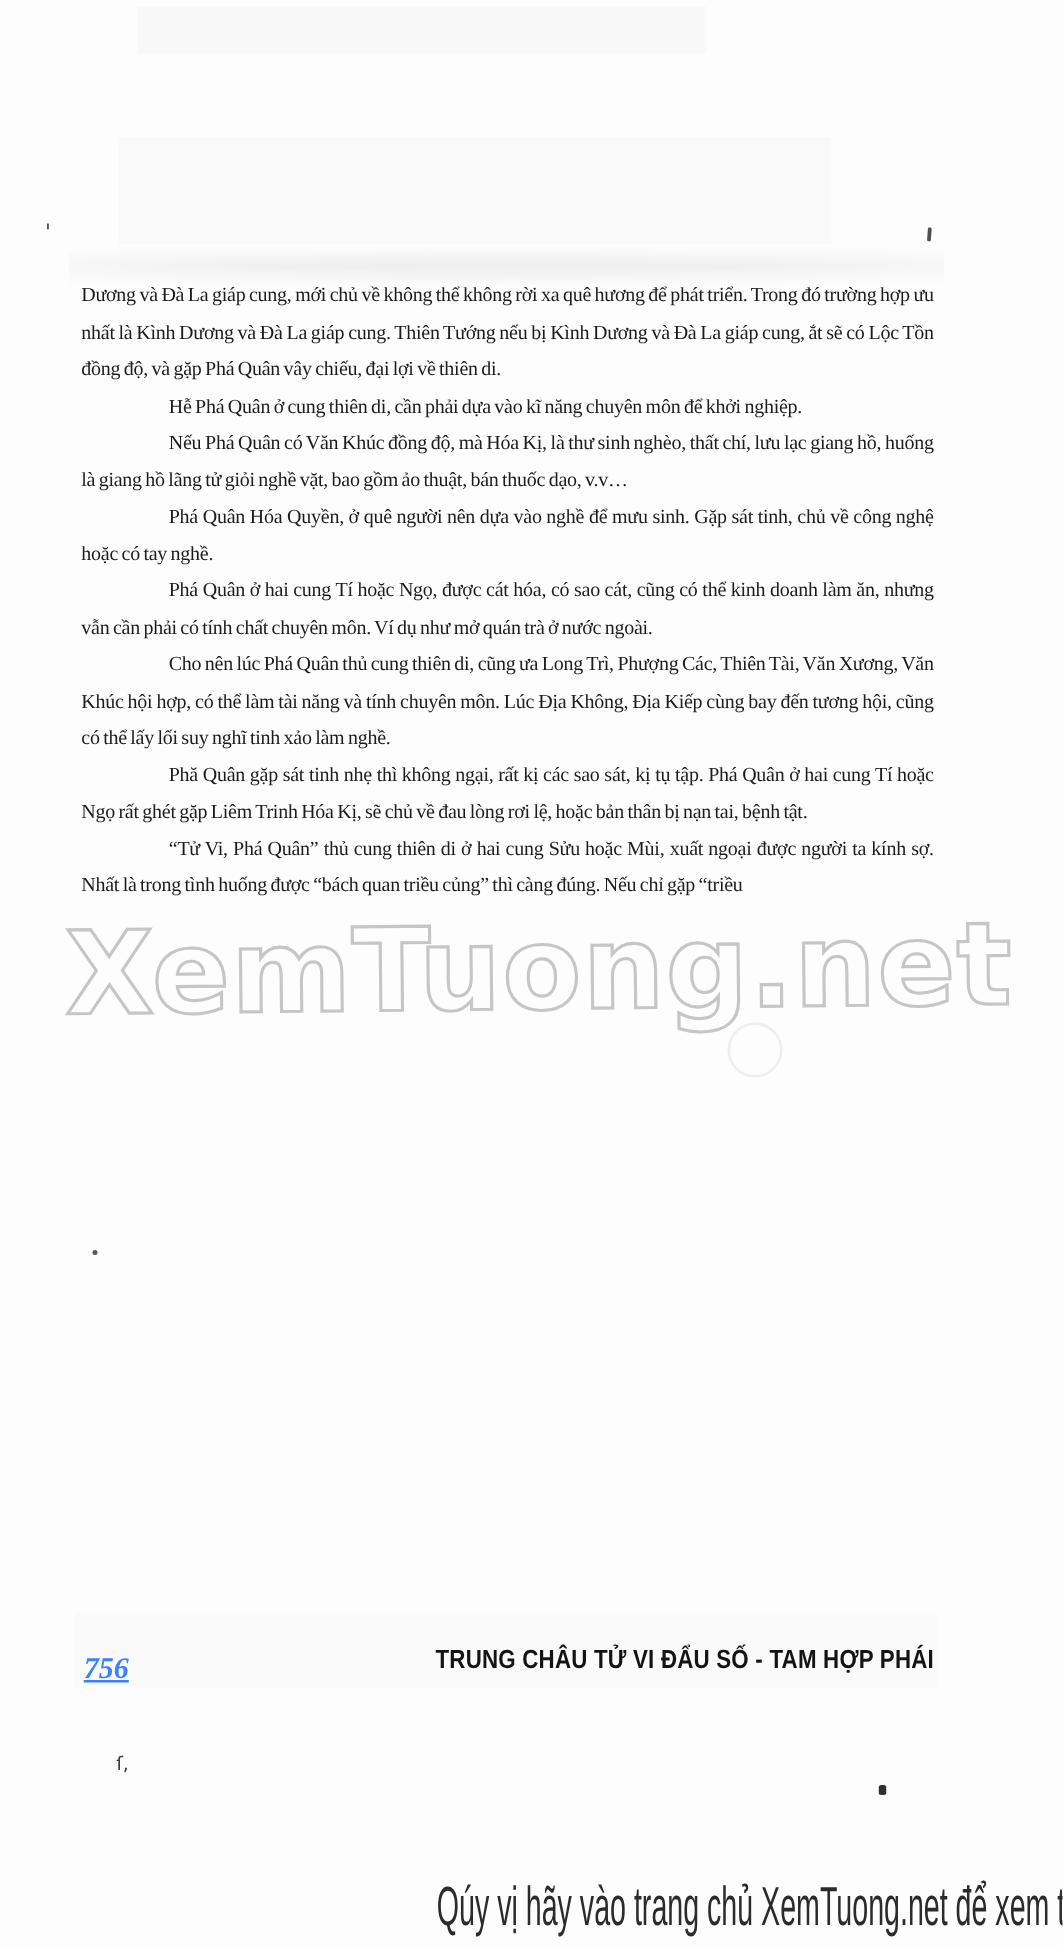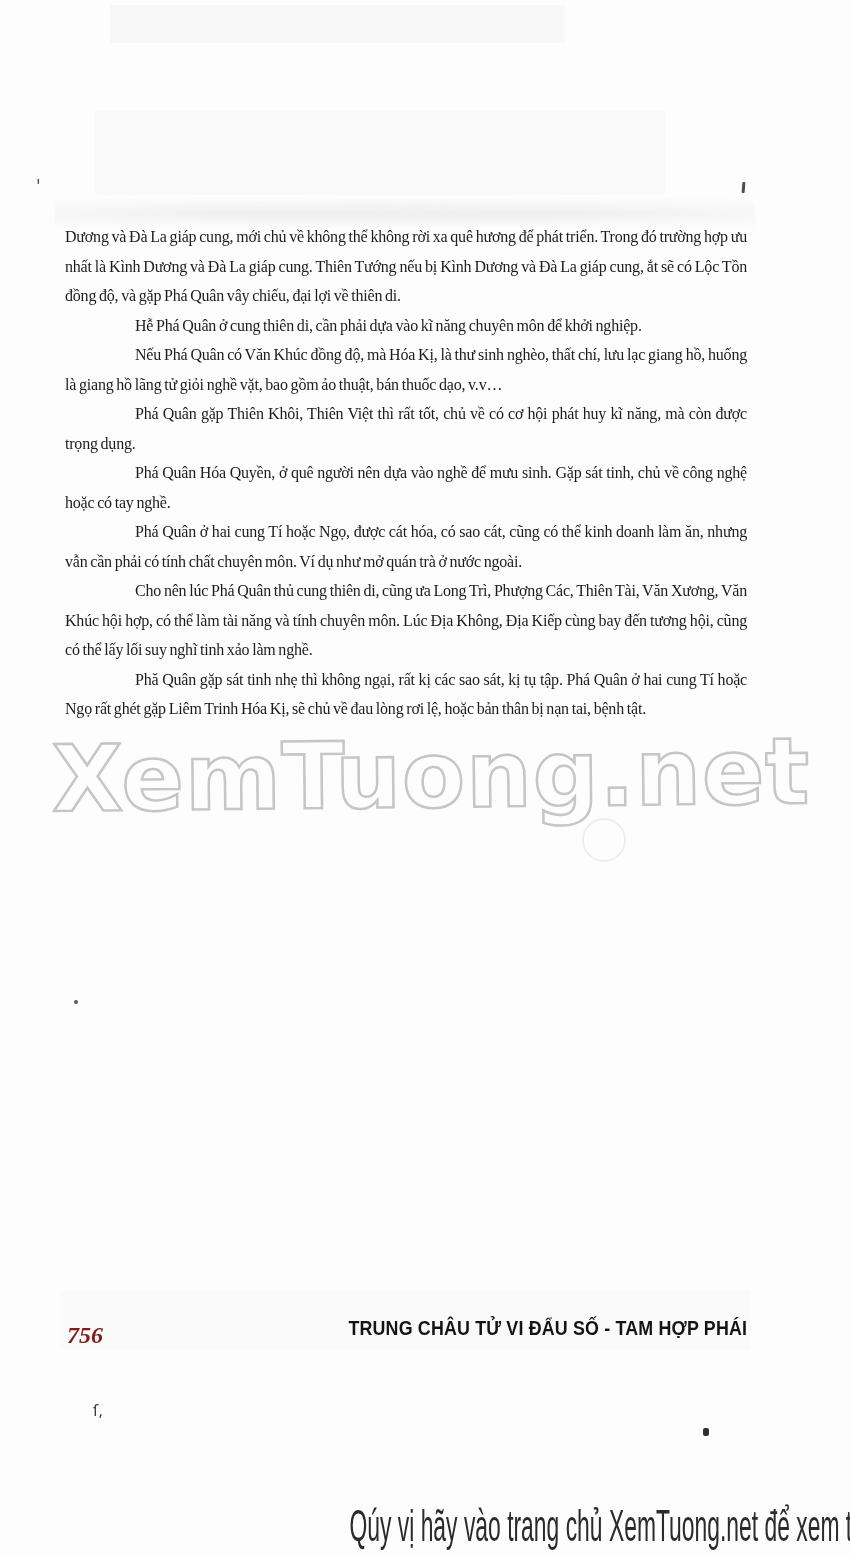--- a/index.html
+++ b/index.html
@@ -55,21 +55,21 @@
   .textblock p.no-indent{text-indent:0;}
 
   
   .footer-row{
     position:absolute;left:65px;top:1316px;width:682px;height:34px;z-index:2;
   }
   .page-number{
     position:absolute;left:2px;top:6px;
     font-family:"Liberation Serif", serif;
     font-style:italic;font-weight:bold;
-    font-size:24px;color:#7f1d1d;
+    font-size:24px;color:#3b82f6;text-decoration:underline;
   }
   .running-title{
     position:absolute;right:0;top:0;
     font-family:"Liberation Sans", sans-serif;
     font-weight:bold;font-size:21px;color:#141414;
     white-space:nowrap;
     transform:scaleX(0.85);transform-origin:right center;
     letter-spacing:0.2px;
   }
 
@@ -105,25 +105,25 @@
   <div class="blotch b2"></div>
   <div class="blotch b3"></div>
   <div class="blotch b4"></div>
 
   <div class="watermark">XemTuong.net</div>
 
   <div class="textblock">
     <p class="no-indent">Dương và Đà La giáp cung, mới chủ về không thể không rời xa quê hương để phát triển. Trong đó trường hợp ưu nhất là Kình Dương và Đà La giáp cung. Thiên Tướng nếu bị Kình Dương và Đà La giáp cung, ắt sẽ có Lộc Tồn đồng độ, và gặp Phá Quân vây chiếu, đại lợi về thiên di.</p>
     <p>Hễ Phá Quân ở cung thiên di, cần phải dựa vào kĩ năng chuyên môn để khởi nghiệp.</p>
     <p>Nếu Phá Quân có Văn Khúc đồng độ, mà Hóa Kị, là thư sinh nghèo, thất chí, lưu lạc giang hồ, huống là giang hồ lãng tử giỏi nghề vặt, bao gồm ảo thuật, bán thuốc dạo, v.v…</p>
-    <p>Phá Quân gặp Thiên Khôi, Thiên Việt thì rất tốt, chủ về có cơ hội phát huy kĩ năng, mà còn được trọng dụng.</p>
     <p>Phá Quân Hóa Quyền, ở quê người nên dựa vào nghề để mưu sinh. Gặp sát tinh, chủ về công nghệ hoặc có tay nghề.</p>
     <p>Phá Quân ở hai cung Tí hoặc Ngọ, được cát hóa, có sao cát, cũng có thể kinh doanh làm ăn, nhưng vẫn cần phải có tính chất chuyên môn. Ví dụ như mở quán trà ở nước ngoài.</p>
     <p>Cho nên lúc Phá Quân thủ cung thiên di, cũng ưa Long Trì, Phượng Các, Thiên Tài, Văn Xương, Văn Khúc hội hợp, có thể làm tài năng và tính chuyên môn. Lúc Địa Không, Địa Kiếp cùng bay đến tương hội, cũng có thể lấy lối suy nghĩ tinh xảo làm nghề.</p>
     <p>Phă Quân gặp sát tinh nhẹ thì không ngại, rất kị các sao sát, kị tụ tập. Phá Quân ở hai cung Tí hoặc Ngọ rất ghét gặp Liêm Trinh Hóa Kị, sẽ chủ về đau lòng rơi lệ, hoặc bản thân bị nạn tai, bệnh tật.</p>
+    <p>“Tử Vi, Phá Quân” thủ cung thiên di ở hai cung Sửu hoặc Mùi, xuất ngoại được người ta kính sợ. Nhất là trong tình huống được “bách quan triều củng” thì càng đúng. Nếu chỉ gặp “triều</p>
   </div>
 
   <div class="footer-row">
     <span class="page-number">756</span>
     <span class="running-title">TRUNG CHÂU TỬ VI ĐẨU SỐ - TAM HỢP PHÁI</span>
   </div>
 
   <div class="banner">
     <span>Qúy vị hãy vào trang chủ XemTuong.net để xem thêm nhiều mục hay khác</span>
   </div>

